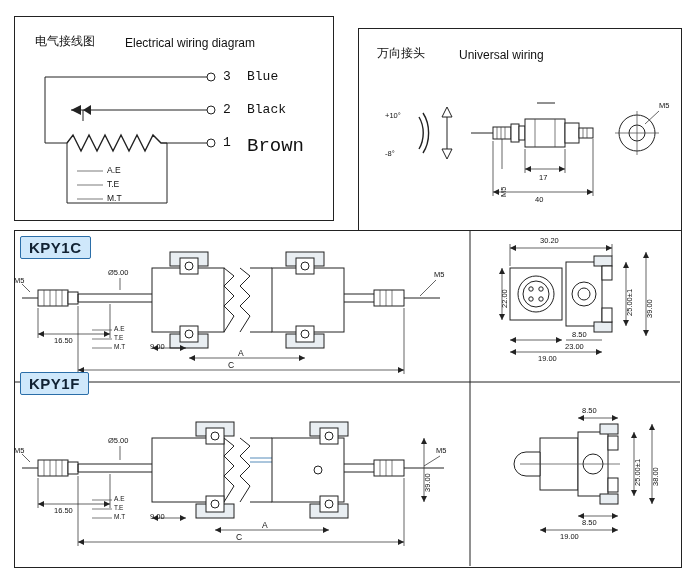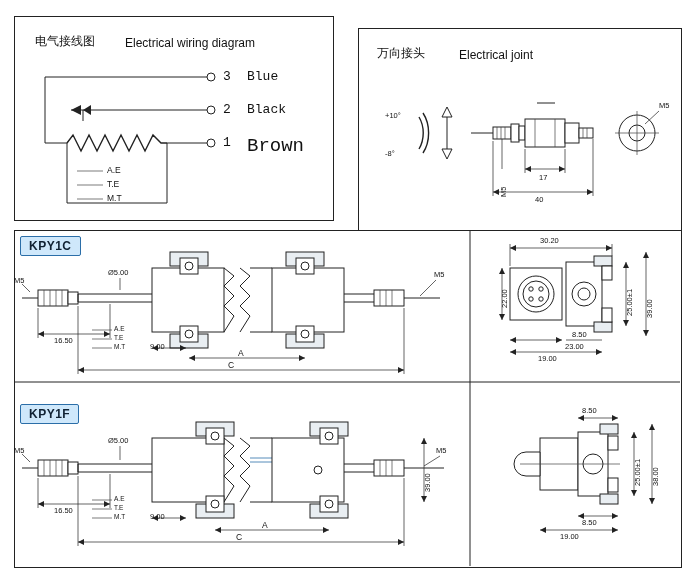--- a/index.html
+++ b/index.html
@@ -13,21 +13,21 @@
   .ttl{position:absolute;white-space:nowrap;}
 
   .mono{font-family:"Liberation Mono",monospace;}
 
   .lbl{position:absolute;font-size:10px;white-space:nowrap;color:#111;}
   .lbl6{position:absolute;font-size:6.5px;white-space:nowrap;color:#111;}
   .lbl7{position:absolute;font-size:7.5px;white-space:nowrap;color:#111;}
   .lbl8{position:absolute;font-size:8.5px;white-space:nowrap;color:#111;}
 
   .tag{position:absolute;background:#cfe8fb;border:1px solid #2b6ea8;border-radius:2px;
-       font-size:12px;font-weight:bold;color:#123;padding:2px 8px;letter-spacing:.5px;}
+       font-size:15px;font-weight:bold;color:#123;padding:2px 8px;letter-spacing:.5px;}
 
   .rot90{transform:rotate(-90deg);transform-origin:left top;}
 
   svg{position:absolute;left:0;top:0;overflow:visible;}
   .ln{stroke:#222;stroke-width:1;fill:none;}
   .ln2{stroke:#222;stroke-width:1.4;fill:none;}
   .thin{stroke:#444;stroke-width:.7;fill:none;}
   .dim{stroke:#222;stroke-width:.7;fill:none;}
   .fillw{fill:#fff;stroke:#222;stroke-width:1;}
   .fillg{fill:#e9eef2;stroke:#222;stroke-width:1;}
@@ -80,21 +80,21 @@
     <div class="lbl mono" style="left:208px;top:118px;font-size:13px;">1</div>
     <div class="lbl mono" style="left:232px;top:118px;font-size:19px;">Brown</div>
 
     <div class="lbl8" style="left:92px;top:148px;">A.E</div>
     <div class="lbl8" style="left:92px;top:162px;">T.E</div>
     <div class="lbl8" style="left:92px;top:176px;">M.T</div>
   </div>
 
   <div class="panel" style="left:358px;top:16px;width:322px;height:203px;margin-top:12px;">
     <div class="ttl cn" style="left:18px;top:16px;">万向接头</div>
-    <div class="ttl en" style="left:100px;top:19px;">Electrical joint</div>
+    <div class="ttl en" style="left:100px;top:19px;">Universal wiring</div>
 
     <svg width="322" height="203">
 
       <path class="ln2" d="M64,84 A22,30 0 0 1 64,124"></path>
       <path class="ln2" d="M60,88 A20,26 0 0 1 60,120"></path>
 
       <line class="ln" x1="88" y1="84" x2="88" y2="124"></line>
       <polygon points="88,78 83,88 93,88" fill="#fff" stroke="#222" stroke-width="1"></polygon>
       <polygon points="88,130 83,120 93,120" fill="#fff" stroke="#222" stroke-width="1"></polygon>
 
@@ -279,21 +279,21 @@
   <div class="lbl6" style="left:114px;top:343px;">M.T</div>
 
   <div class="lbl7" style="left:540px;top:236px;">30.20</div>
   <div class="lbl7 rot90" style="left:500px;top:308px;">22.00</div>
   <div class="lbl7" style="left:524px;top:342px;padding-left:41px;">23.00</div>
   <div class="lbl7" style="left:538px;top:354px;">19.00</div>
   <div class="lbl7" style="left:572px;top:330px;">8.50</div>
   <div class="lbl7 rot90" style="left:625px;top:316px;">25.00±1</div>
   <div class="lbl7 rot90" style="left:645px;top:318px;">39.00</div>
 
-  <div class="tag" style="left:20px;top:404px;">KPY1F</div>
+  <div class="tag" style="left:20px;top:372px;">KPY1F</div>
 
   <svg width="694" height="579">
 
     <line class="ln" x1="22" y1="468" x2="38" y2="468"></line>
     <rect class="fillw" x="38" y="460" width="30" height="16"></rect>
     <line class="thin" x1="44" y1="460" x2="44" y2="476"></line>
     <line class="thin" x1="50" y1="460" x2="50" y2="476"></line>
     <line class="thin" x1="56" y1="460" x2="56" y2="476"></line>
     <line class="thin" x1="62" y1="460" x2="62" y2="476"></line>
     <rect class="fillw" x="68" y="462" width="10" height="12"></rect>

